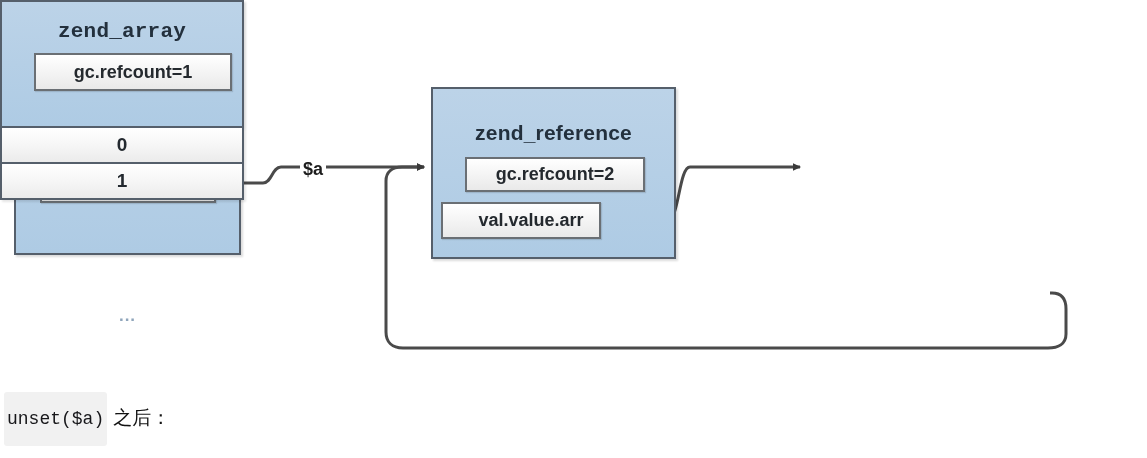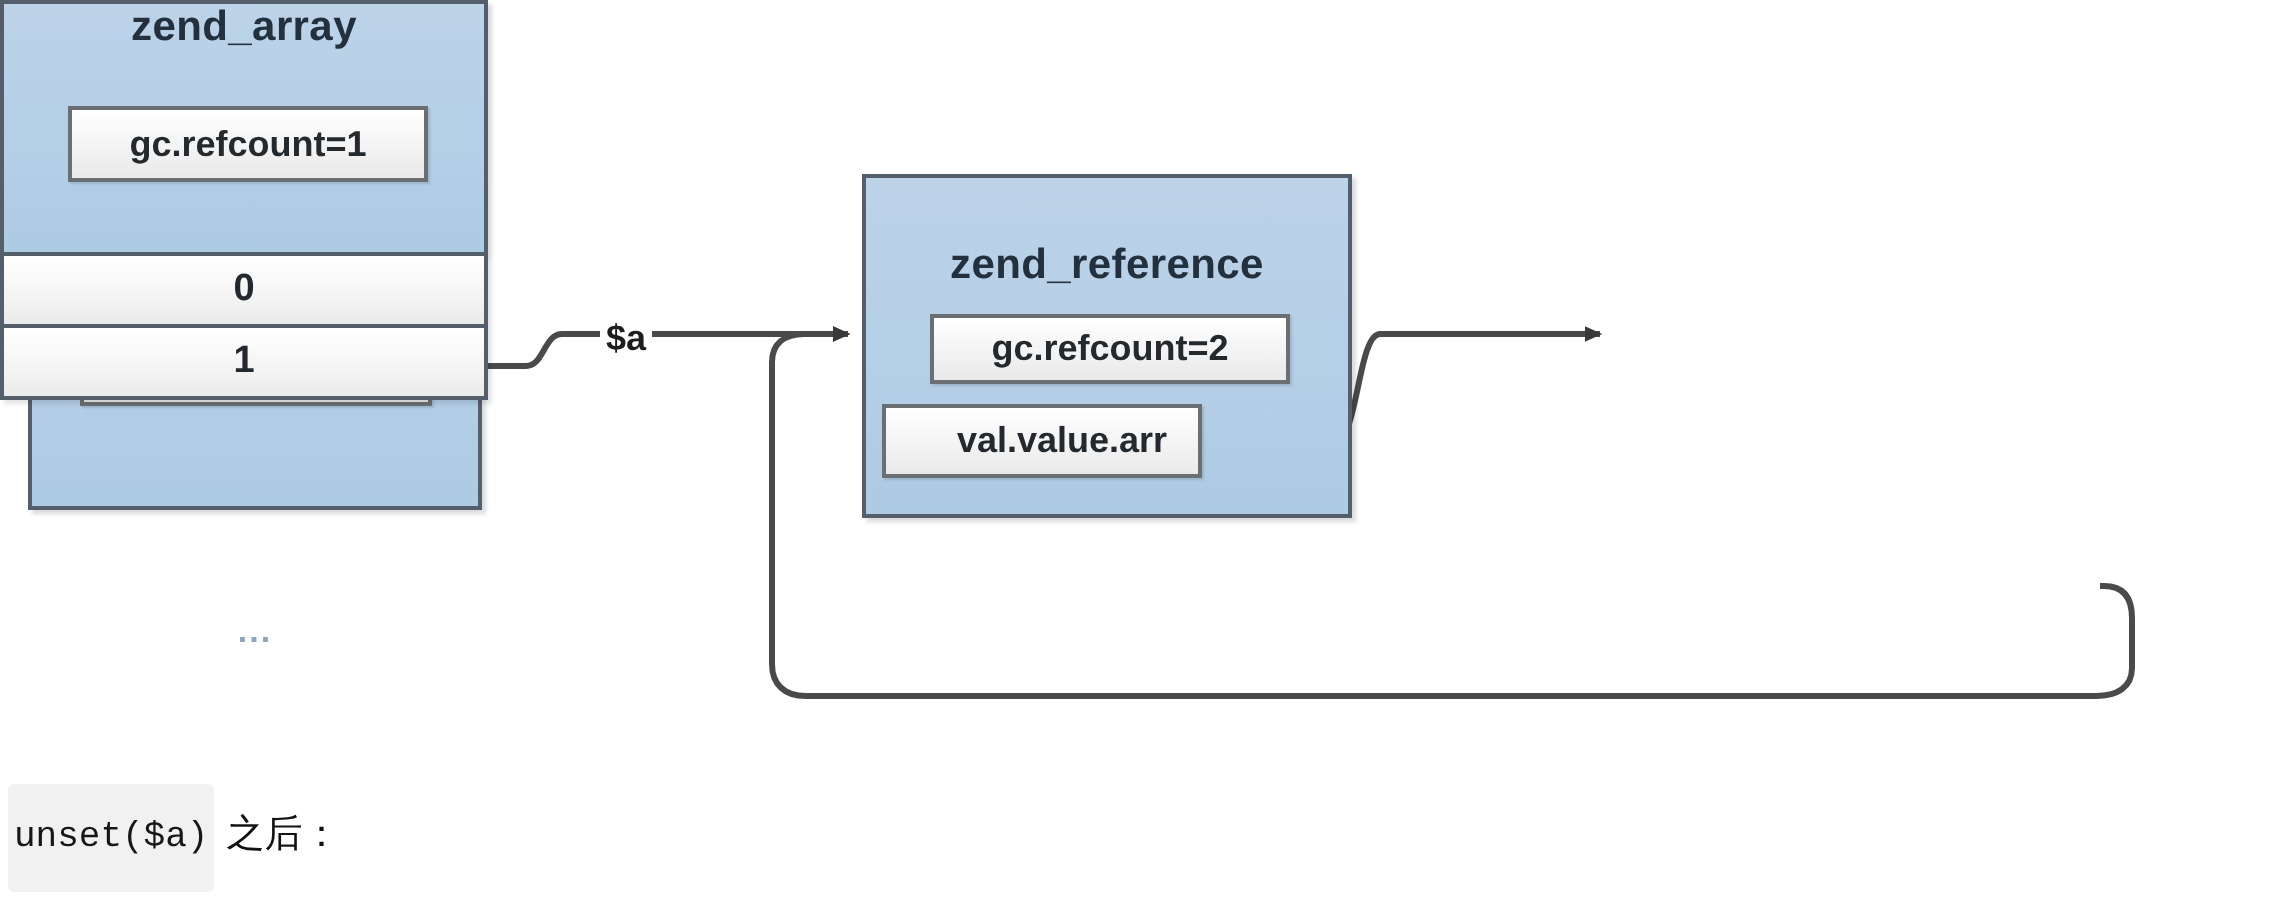--- a/index.html
+++ b/index.html
@@ -126,22 +126,22 @@
     box-shadow: none;
   }
   #zend-array-head {
     position: absolute;
     box-sizing: border-box;
     left: 0; top: 0; width: 244px; height: 128px;
     border: 2px solid #555f6b;
     background: linear-gradient(180deg, #bcd3e8 0%, #aecbe4 100%);
     box-shadow: 2px 2px 2px rgba(0,0,0,0.14);
   }
-  #box-zend-array .box-title { top: 0; }
-  #field-gc-refcount-1 { left: 32px; top: 51px; width: 180px; height: 38px; }
+  #box-zend-array .box-title { top: 18px; font-family: Liberation Mono, monospace; }
+  #field-gc-refcount-1 { left: 32px; top: 51px; width: 198px; height: 38px; }
 
   .array-row {
     position: absolute;
     box-sizing: border-box;
     left: 0;
     width: 244px;
     height: 36px;
     border: 2px solid #555f6b;
     border-top: none;
     background: linear-gradient(180deg, #ffffff 0%, #f4f4f4 60%, #ebebeb 100%);

